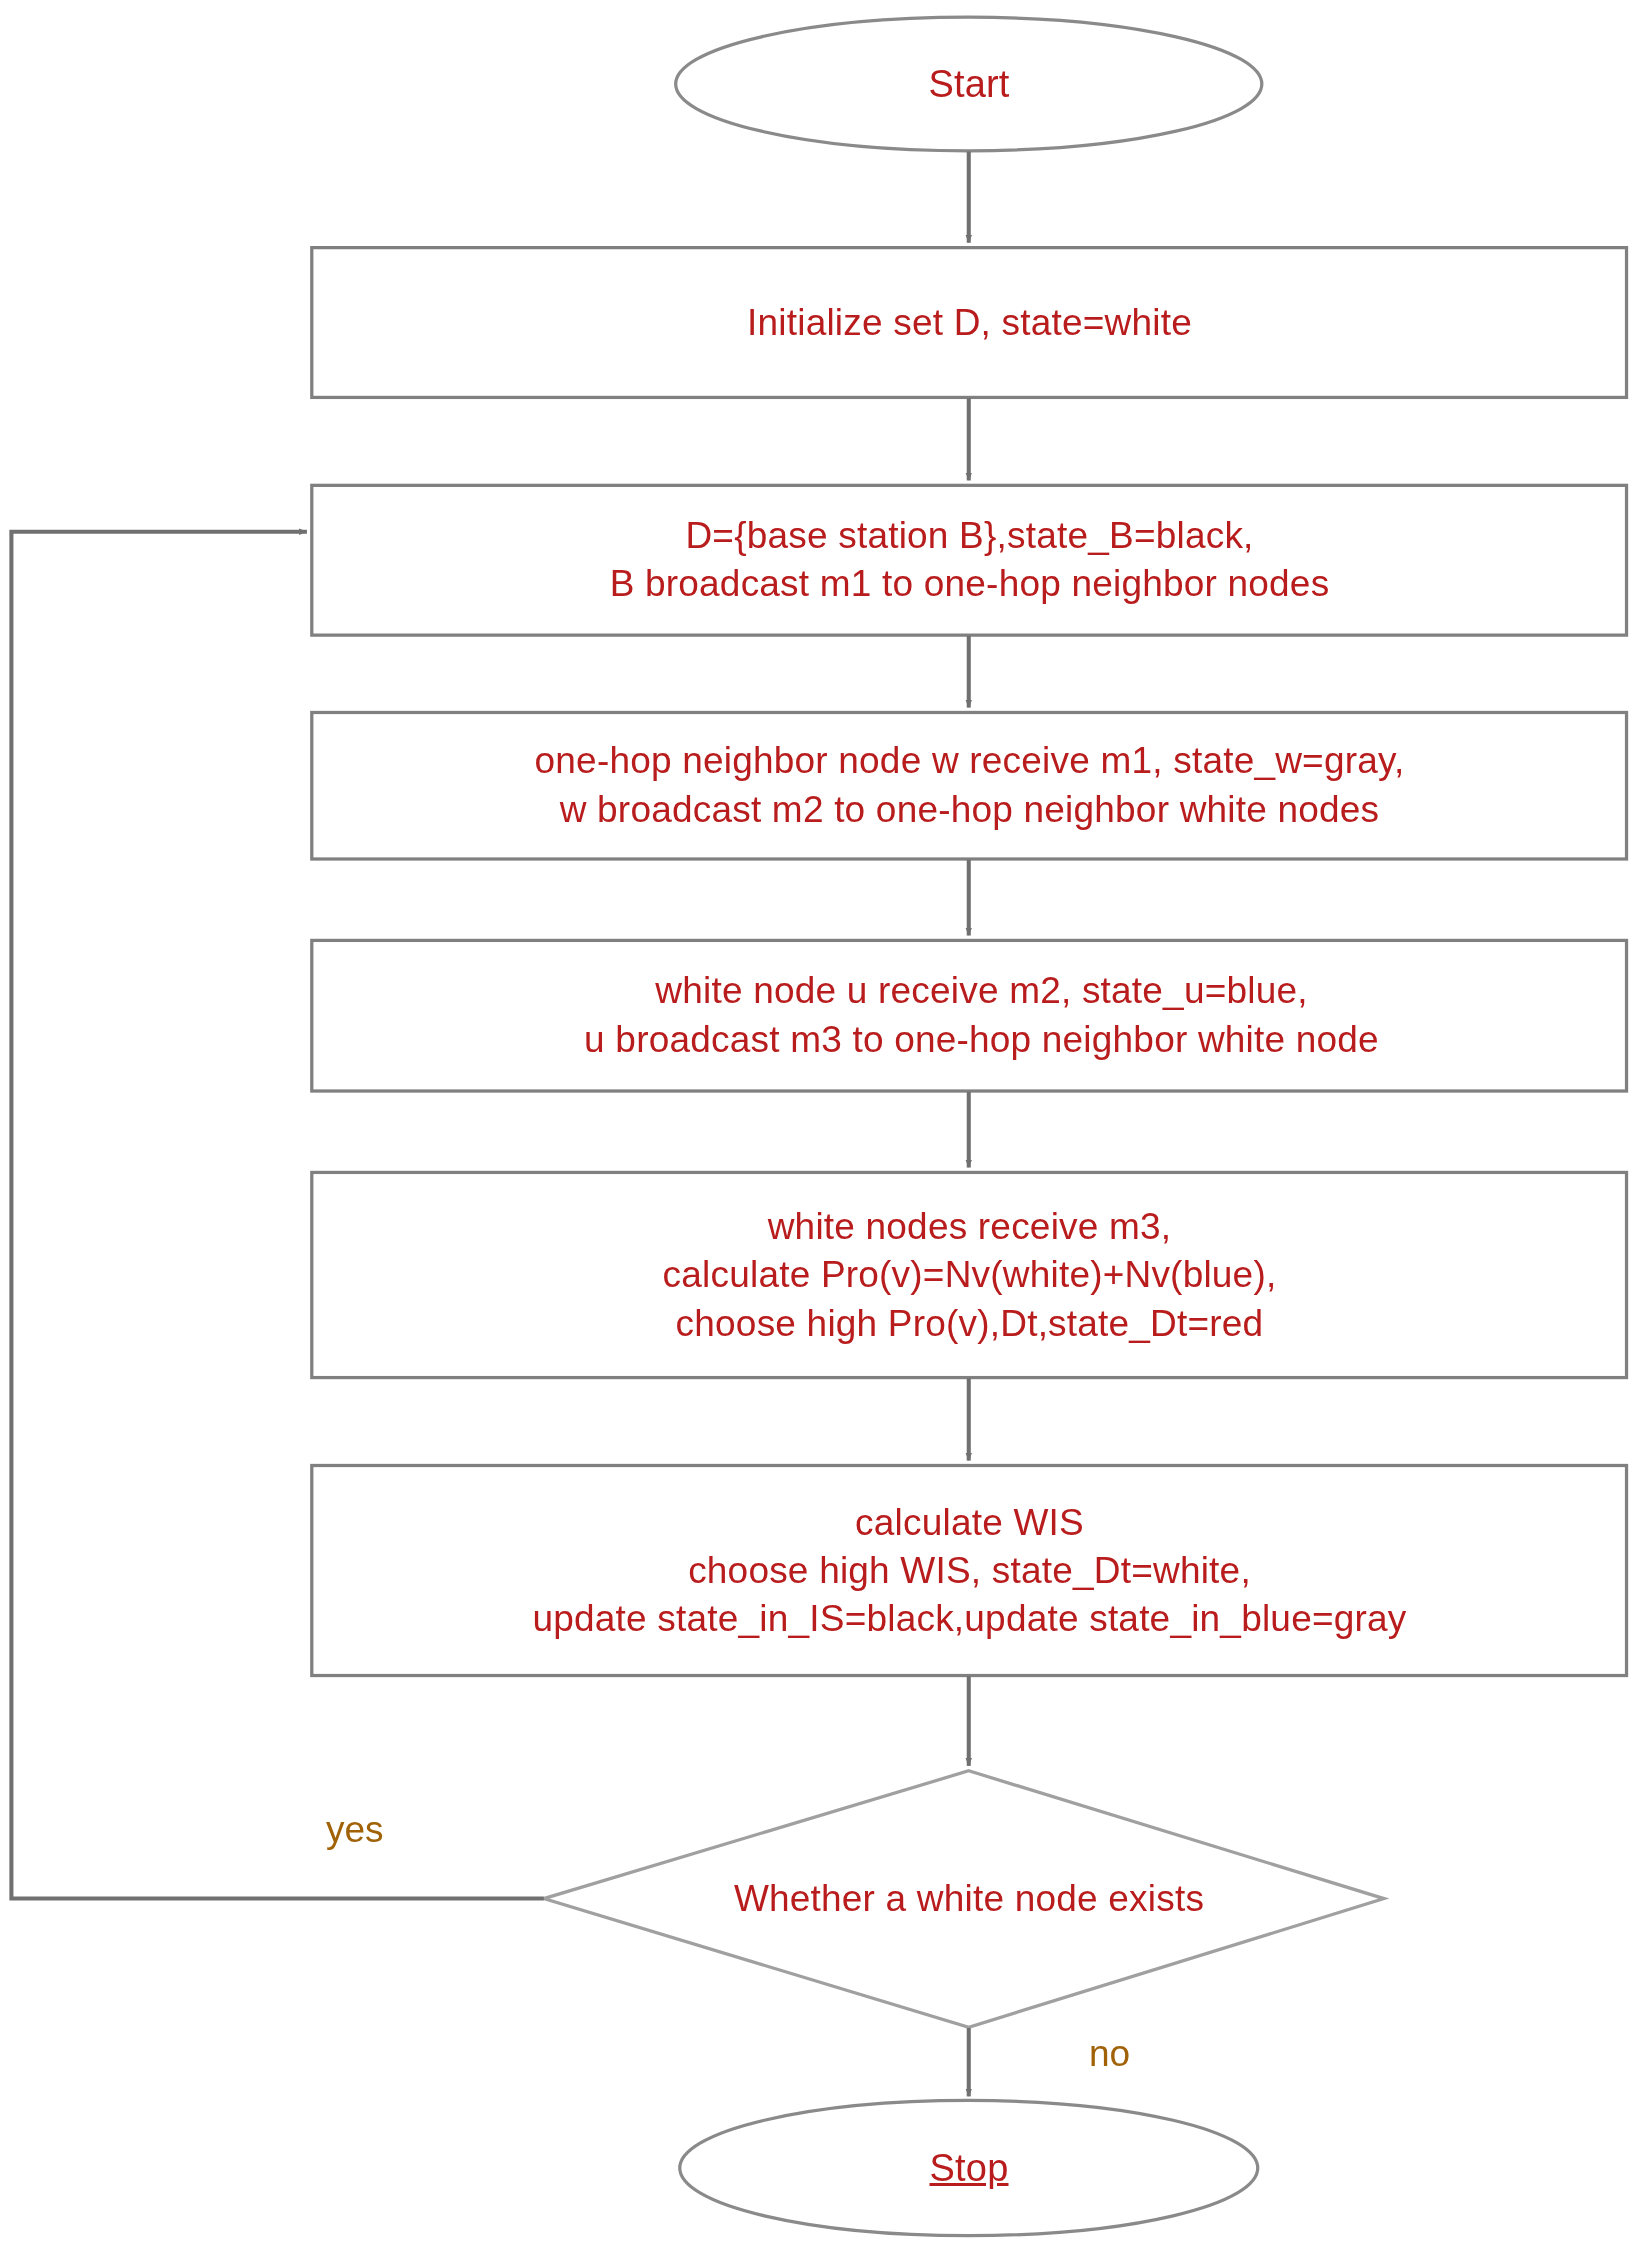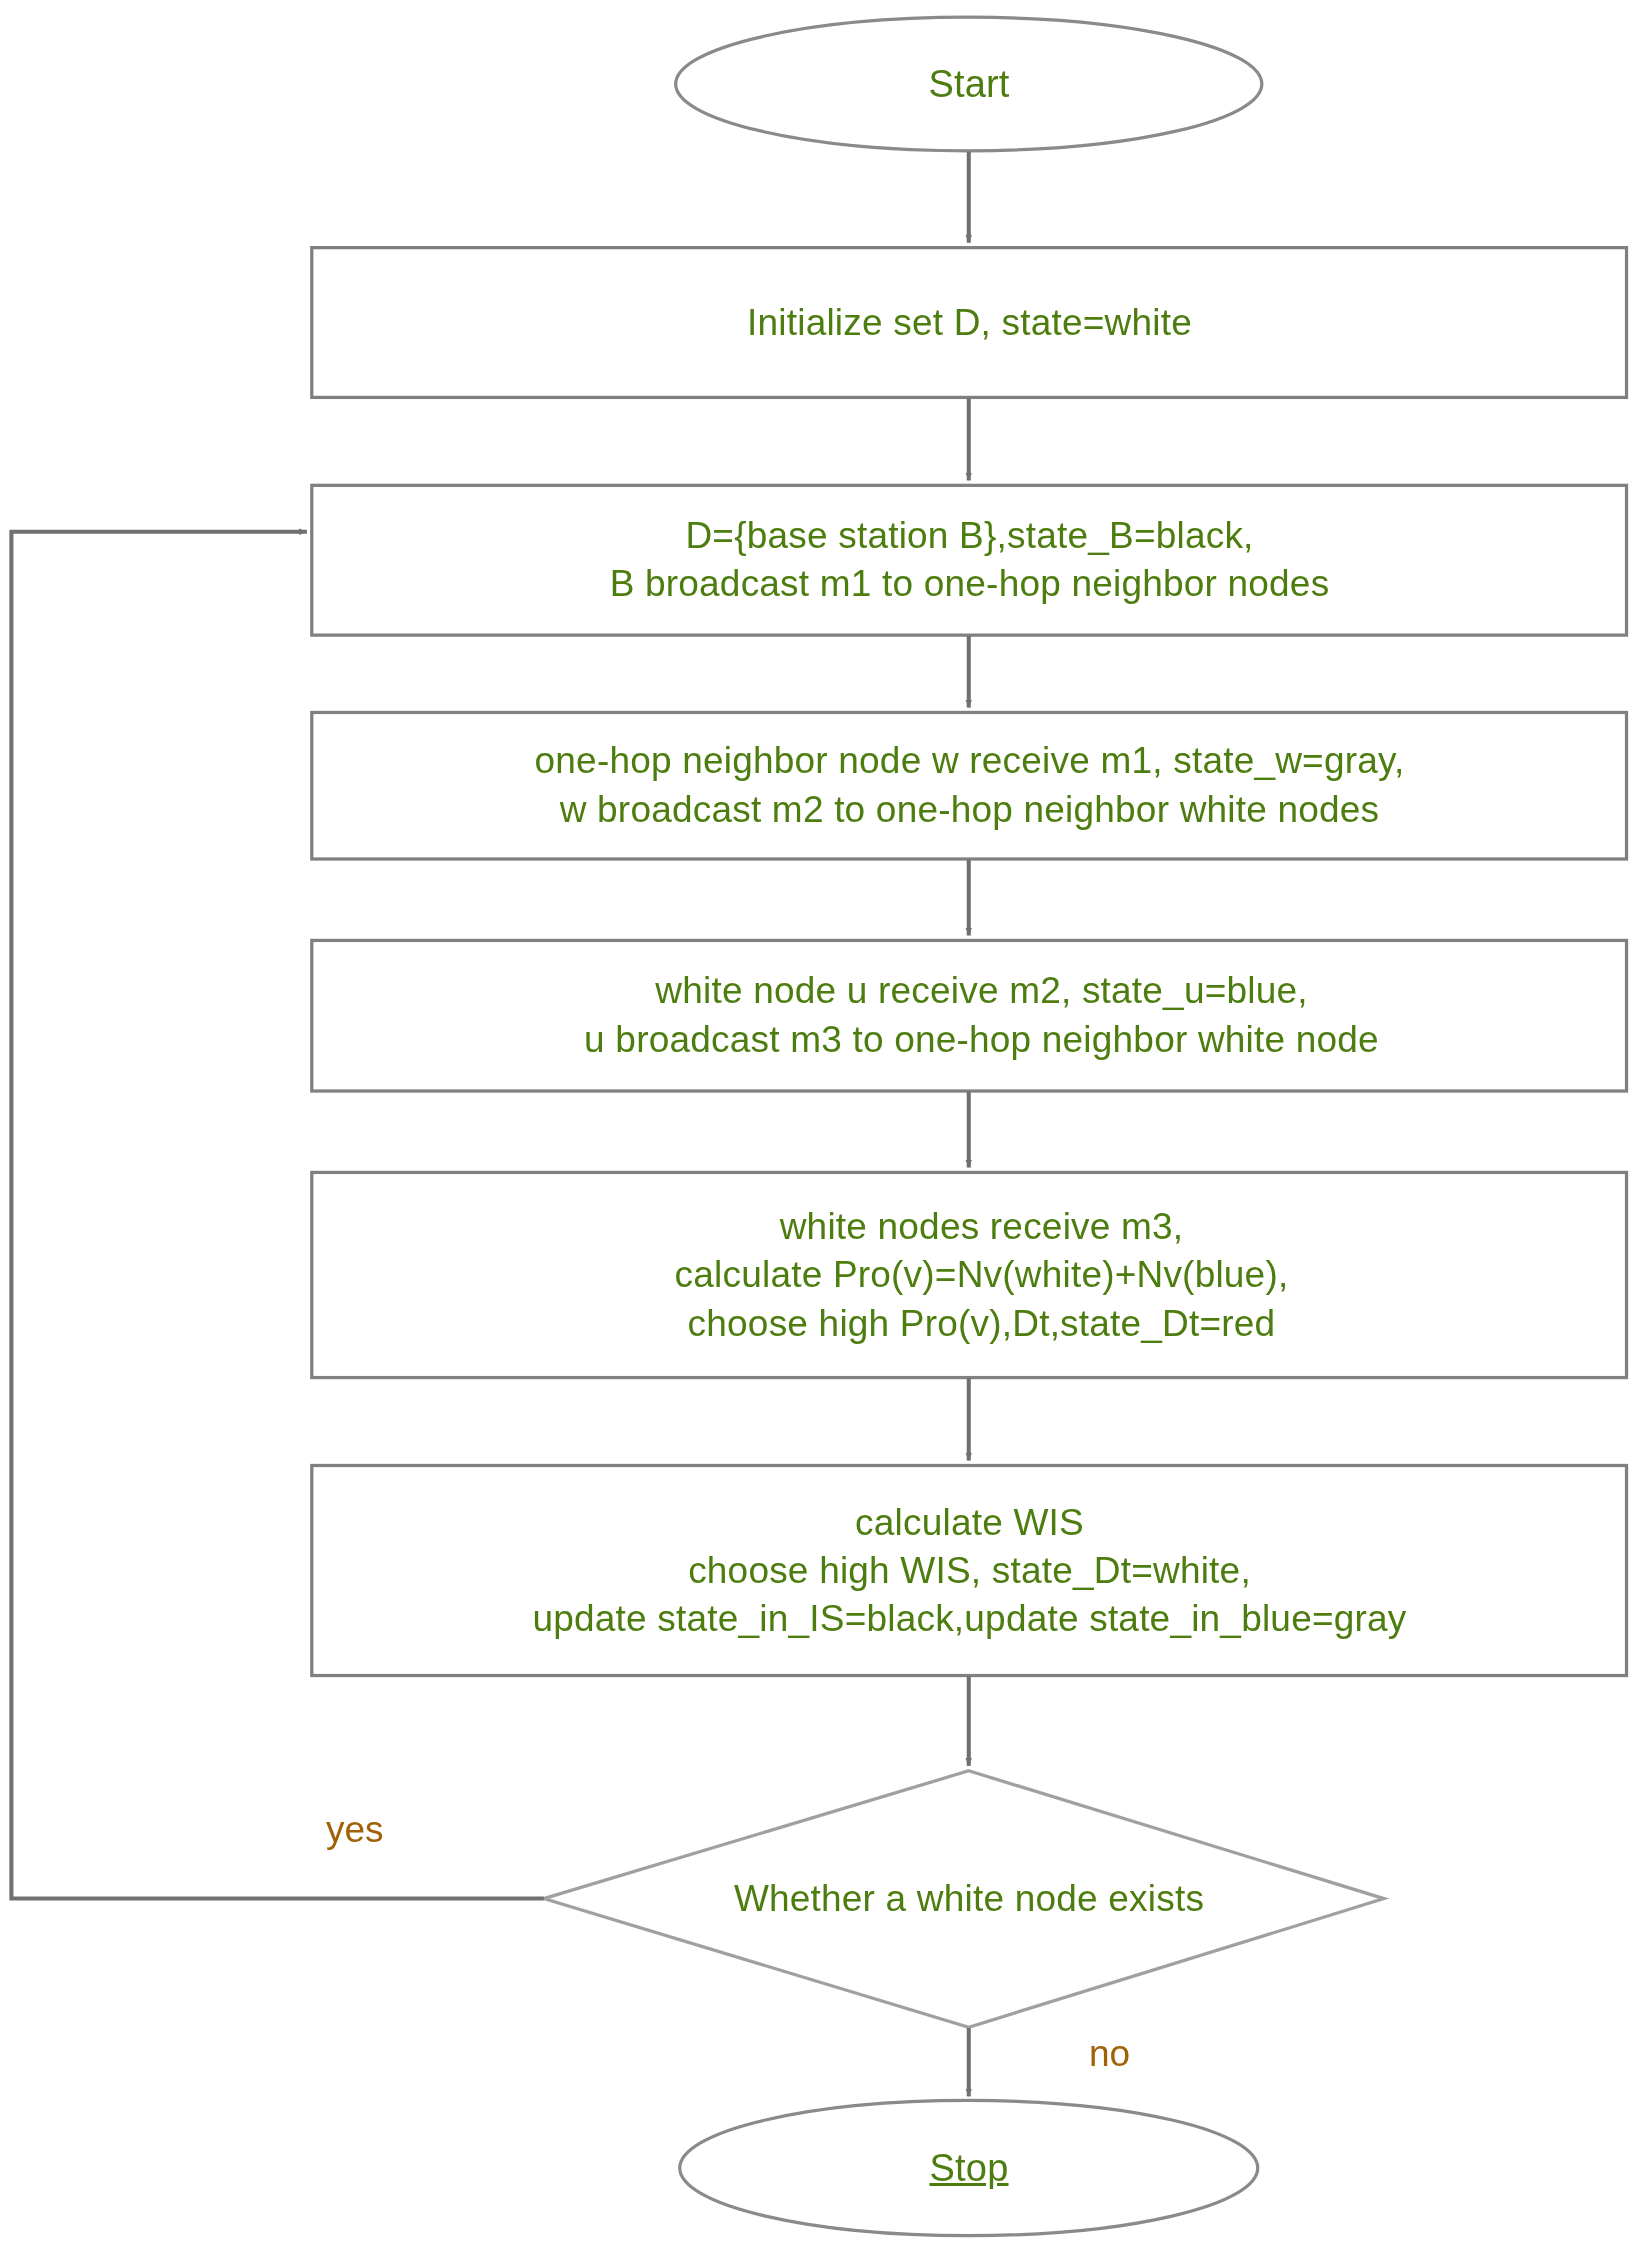--- a/index.html
+++ b/index.html
@@ -24,21 +24,21 @@
     width: 1642px;
     height: 2261px;
   }
   .node-text {
     position: absolute;
     display: flex;
     flex-direction: column;
     align-items: center;
     justify-content: center;
     text-align: center;
-    color: #4d7c0f;
+    color: #b91c1c;
     font-size: 37px;
     line-height: 1.30;
     letter-spacing: 0.2px;
     white-space: nowrap;
     pointer-events: none;
   }
   .node-text .line {
     display: block;
   }
   .terminator-text {
@@ -119,21 +119,21 @@
   <div class="node-text" style="left:312px; top:712px; width:1315px; height:147px;">
     <span class="line">one-hop neighbor node w receive m1, state_w=gray,</span>
     <span class="line">w broadcast m2 to one-hop neighbor white nodes</span>
   </div>
 
   <div class="node-text" style="left:312px; top:940px; width:1315px; height:151px;margin-left:12px;">
     <span class="line">white node u receive m2, state_u=blue,</span>
     <span class="line">u broadcast m3 to one-hop neighbor white node</span>
   </div>
 
-  <div class="node-text" style="left:324px; top:1173px; width:1315px; height:205px;">
+  <div class="node-text" style="left:312px; top:1173px; width:1315px; height:205px;">
     <span class="line">white nodes receive m3,</span>
     <span class="line">calculate Pro(v)=Nv(white)+Nv(blue),</span>
     <span class="line">choose high Pro(v),Dt,state_Dt=red</span>
   </div>
 
   <div class="node-text" style="left:312px; top:1466px; width:1315px; height:210px;">
     <span class="line">calculate WIS</span>
     <span class="line">choose high WIS, state_Dt=white,</span>
     <span class="line">update state_in_IS=black,update state_in_blue=gray</span>
   </div>

